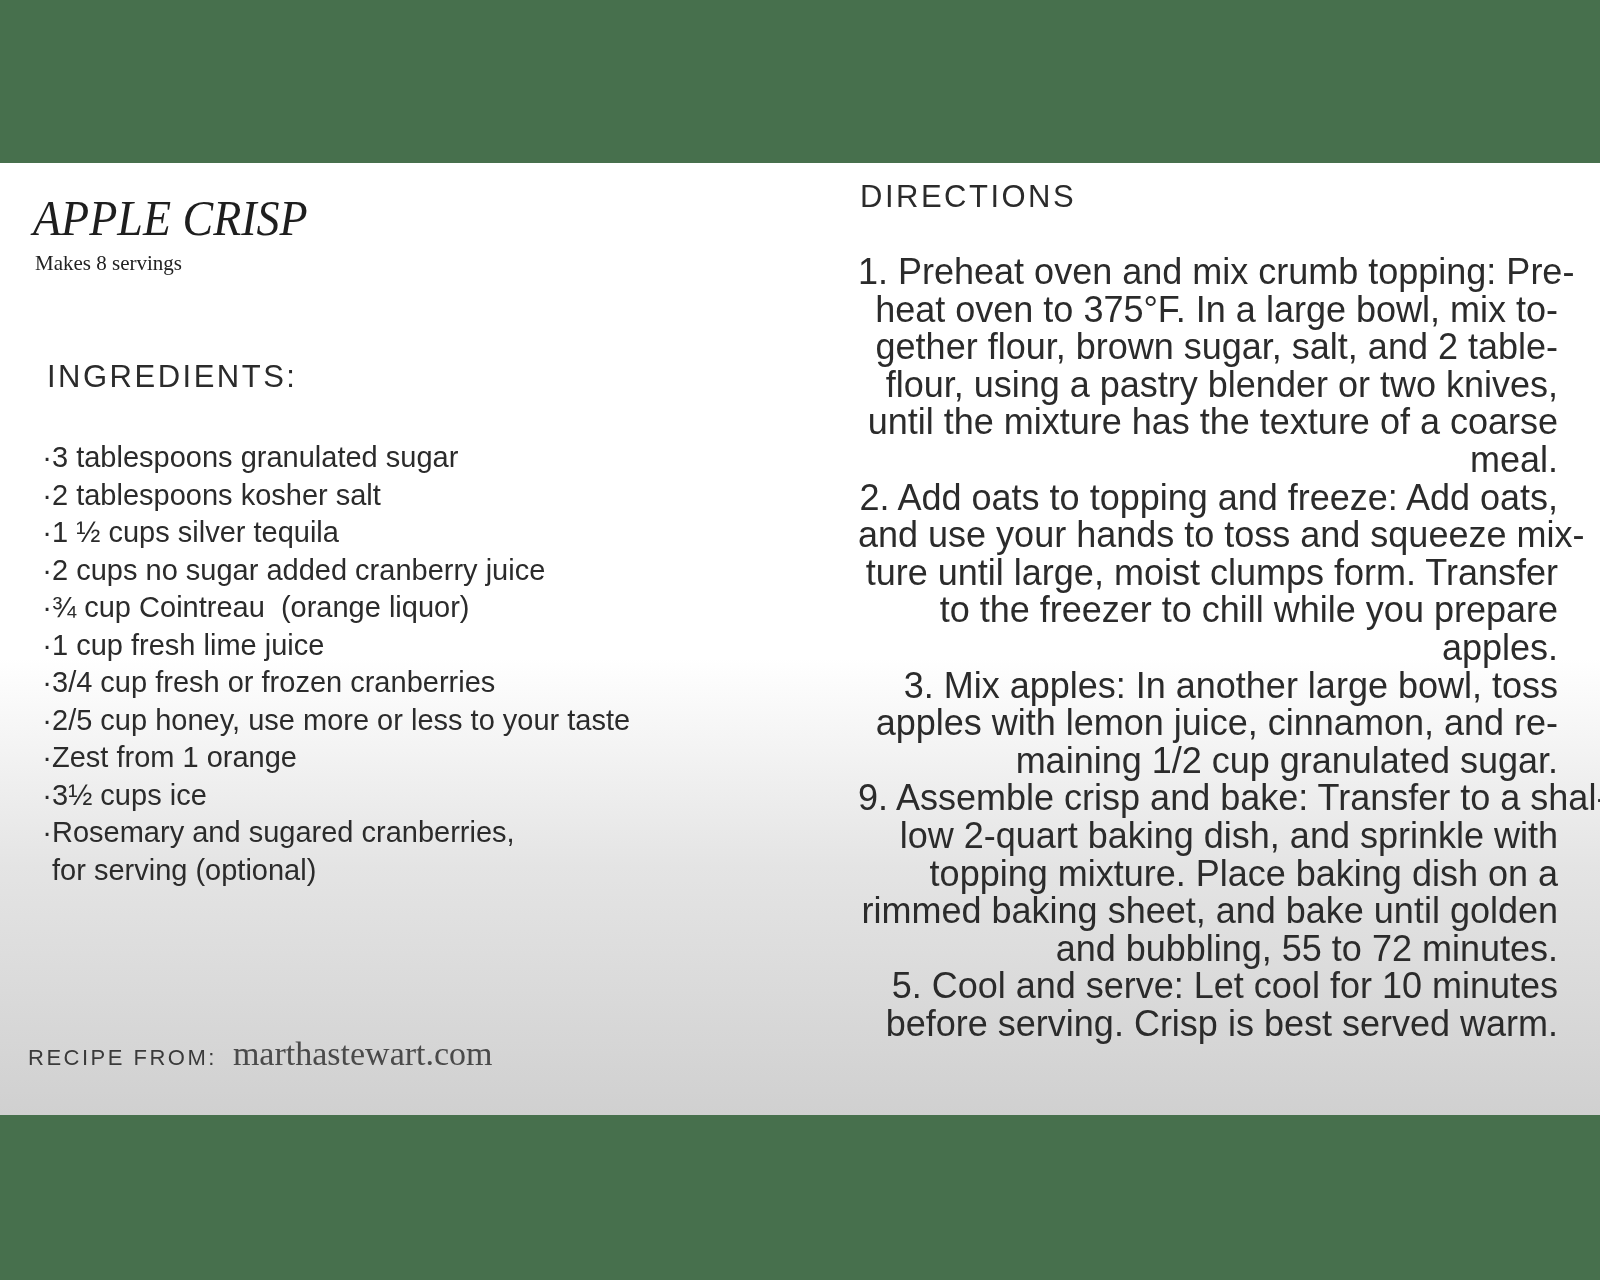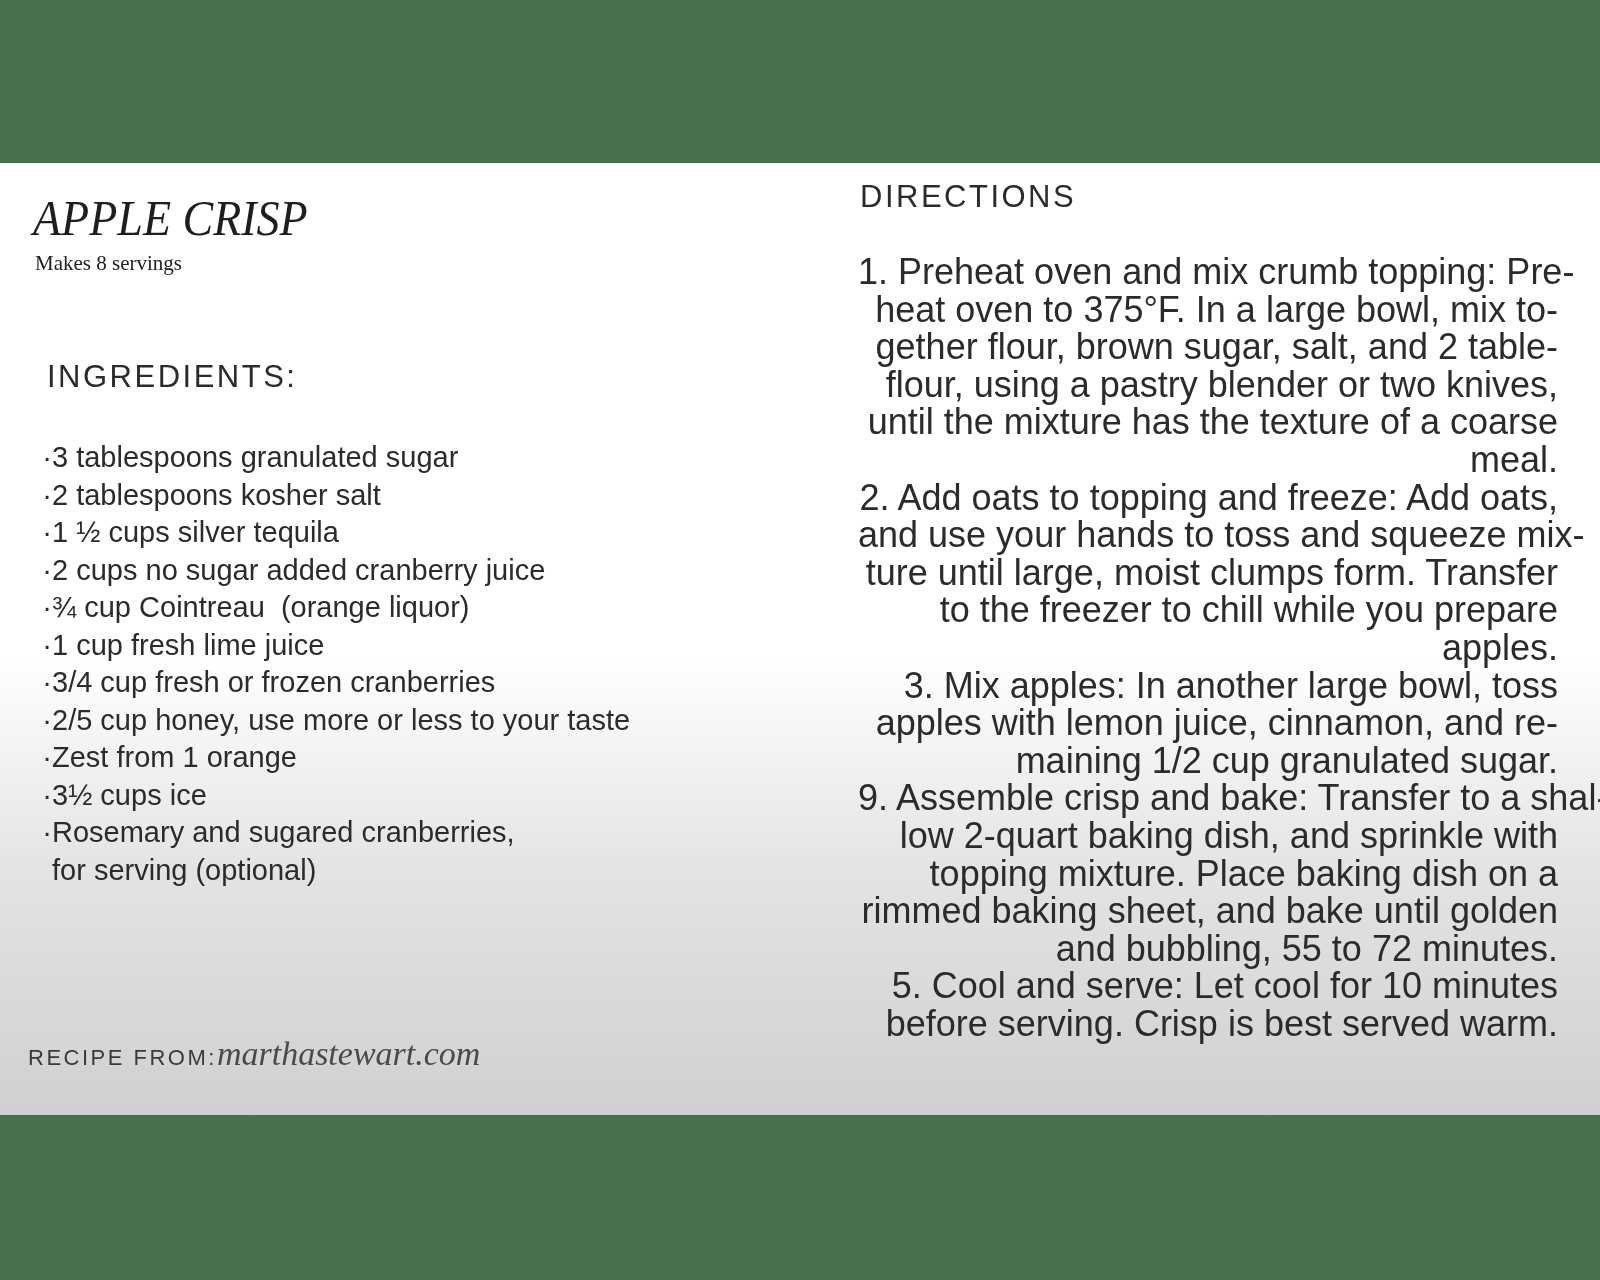--- a/index.html
+++ b/index.html
@@ -84,23 +84,23 @@
     white-space: nowrap;
   }
   .src-label {
     font-size: 22px;
     letter-spacing: 2.5px;
     color: #3a3a3a;
     vertical-align: baseline;
   }
   .src-site {
     font-family: "Liberation Serif", serif;
-    font-style: italic;
     font-size: 34px;
     color: #4a4a4a;
+    margin-left: 16px;
     vertical-align: baseline;
   }
 
   
   .directions-heading {
     position: absolute; left: 860px; top: 16px;
     margin: 0;
     font-size: 31px;
     font-weight: 400;
     letter-spacing: 2.5px;

